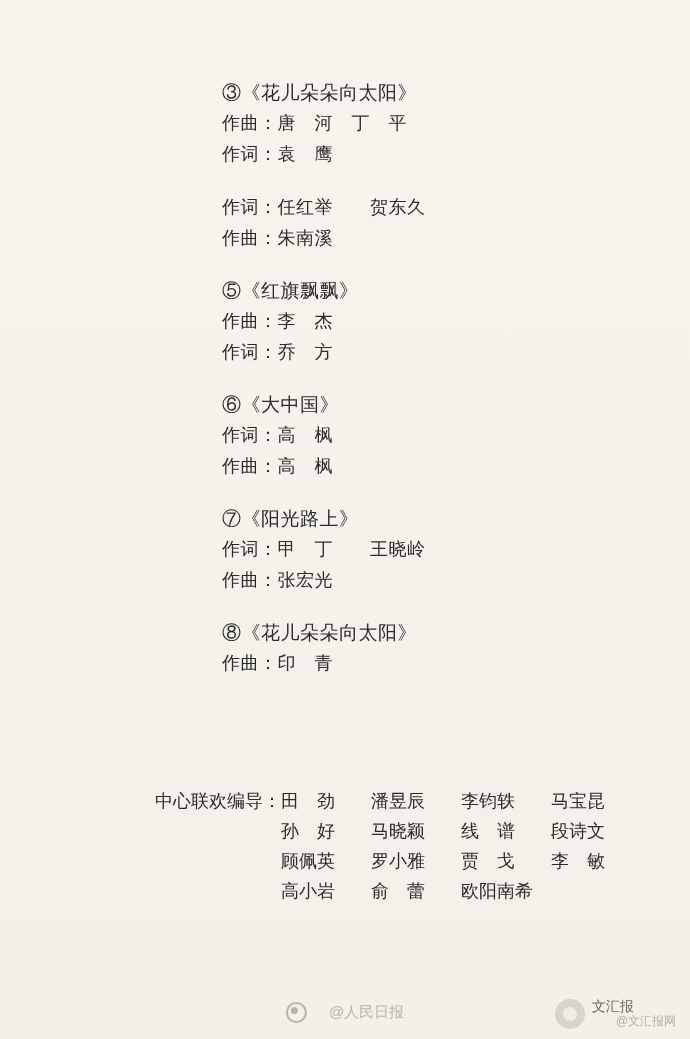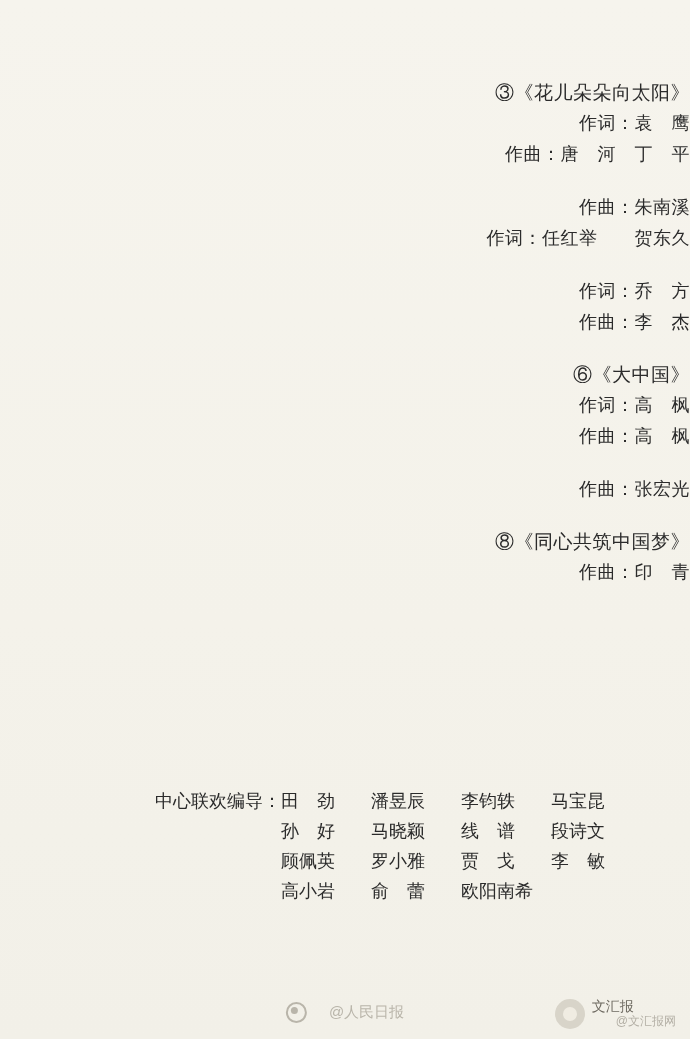--- a/index.html
+++ b/index.html
@@ -22,21 +22,20 @@
   }
   .song-list {
     position: absolute;
     left: 0;
     top: 78px;
     width: 690px;
   }
   .song {
     margin-bottom: 22px;
     padding-left: 222px;
-    text-align: right;
   }
   .song-title {
     font-size: 19px;
     line-height: 30px;
     letter-spacing: 0.5px;
     white-space: nowrap;
   }
   .credit {
     font-size: 18px;
     line-height: 31px;
@@ -133,46 +132,49 @@
 </style>
 </head>
 <body>
 
 <div class="page">
 
   <div class="song-list">
 
     <div class="song">
       <div class="song-title">③《花儿朵朵向太阳》</div>
+      <div class="credit">作曲：唐　河　丁　平</div>
       <div class="credit">作词：袁　鹰</div>
-      <div class="credit">作曲：唐　河　丁　平</div>
     </div>
 
     <div class="song">
+      <div class="credit">作词：任红举　　贺东久</div>
       <div class="credit">作曲：朱南溪</div>
-      <div class="credit">作词：任红举　　贺东久</div>
     </div>
 
     <div class="song">
+      <div class="song-title">⑤《红旗飘飘》</div>
+      <div class="credit">作曲：李　杰</div>
       <div class="credit">作词：乔　方</div>
-      <div class="credit">作曲：李　杰</div>
     </div>
 
     <div class="song">
       <div class="song-title">⑥《大中国》</div>
       <div class="credit">作词：高　枫</div>
       <div class="credit">作曲：高　枫</div>
     </div>
 
     <div class="song">
+      <div class="song-title">⑦《阳光路上》</div>
+      <div class="credit">作词：甲　丁　　王晓岭</div>
       <div class="credit">作曲：张宏光</div>
     </div>
 
     <div class="song">
-      <div class="song-title">⑧《同心共筑中国梦》</div>
+      <div class="song-title">⑧《花儿朵朵向太阳》</div>
       <div class="credit">作曲：印　青</div>
     </div>
 
   </div>
 
   <div class="credits-block">
     <div class="credit-row">中心联欢编导：田　劲　　潘昱辰　　李钧轶　　马宝昆</div>
     <div class="credit-row indent">　　　　　　　孙　好　　马晓颖　　线　谱　　段诗文</div>
     <div class="credit-row indent">　　　　　　　顾佩英　　罗小雅　　贾　戈　　李　敏</div>
     <div class="credit-row indent">　　　　　　　高小岩　　俞　蕾　　欧阳南希</div>

